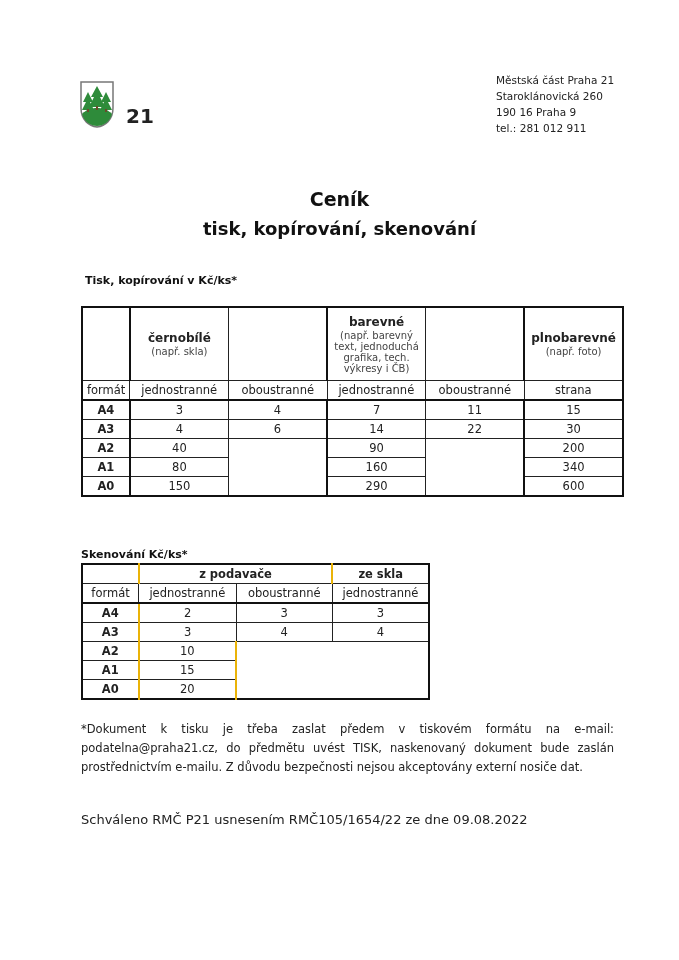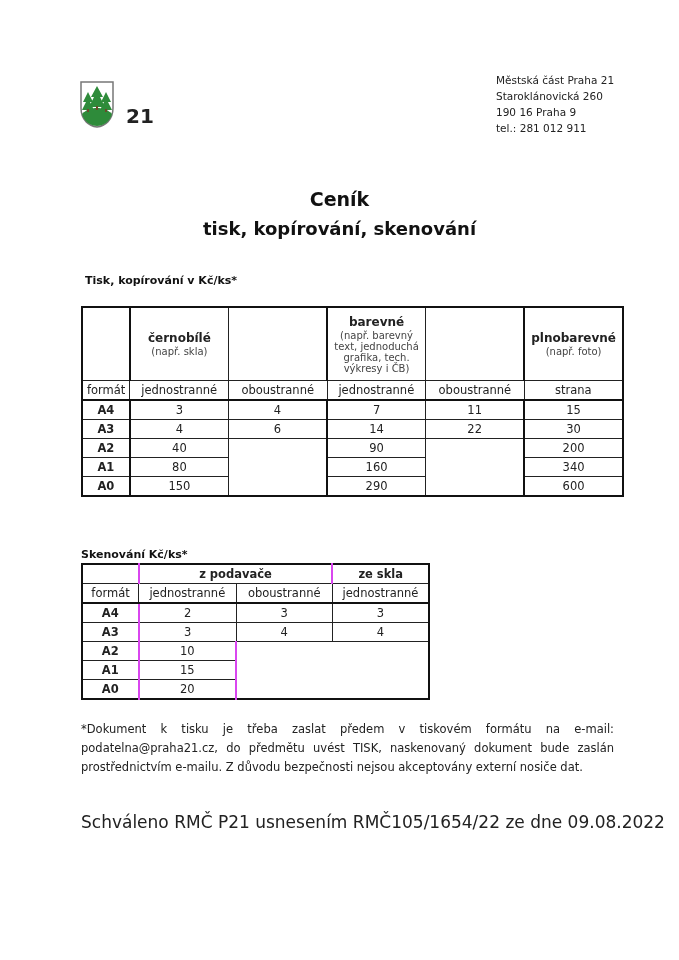--- a/index.html
+++ b/index.html
@@ -24,25 +24,25 @@
   .t1 td { border: 1px solid #222; }
   .t1 .hdr td { height: 72px; vertical-align: middle; }
   .t1 .thick-l { border-left: 2px solid #111; }
   .t1 .thick-b { border-bottom: 2px solid #111; }
   .hbig { font-weight: bold; font-size: 12px; display: block; line-height: 15px; }
   .hsmall { font-size: 10px; color: #444; display: block; line-height: 11px; }
   .fmt { font-weight: bold; }
   
   .t2 { left: 81px; top: 563px; width: 349px; border: 2px solid #111; }
   .t2 td { border: 1px solid #222; }
-  .t2 .thick-l { border-left: 2px solid #d946ef; margin-left: 36px; }
+  .t2 .thick-l { border-left: 2px solid #eab308; margin-left: 36px; }
   .t2 .thick-b { border-bottom: 2px solid #111; }
   .note { position: absolute; left: 81px; top: 720px; width: 533px; font-size: 11.5px; line-height: 19px;
           text-align: justify; color: #222; }
-  .approved { position: absolute; left: 81px; top: 812px; font-size: 17px; color: #222; white-space: nowrap; }
+  .approved { position: absolute; left: 81px; top: 812px; font-size: 13px; color: #222; white-space: nowrap; }
 </style>
 </head>
 <body>
 
 <div class="logo">
   <svg width="36" height="48" viewBox="0 0 36 48">
     <path d="M2 2 H34 V28 C34 40 26 46 18 47 C10 46 2 40 2 28 Z" fill="#fff" stroke="#777" stroke-width="1.5"></path>
     <path d="M3 34 C10 26 26 26 33 34 C31 42 24 46 18 46 C12 46 5 42 3 34 Z" fill="#2e8b3a"></path>
     <g fill="#2e8b3a">
       <polygon points="9,12 4,22 7,22 3,30 15,30 11,22 14,22"></polygon>

